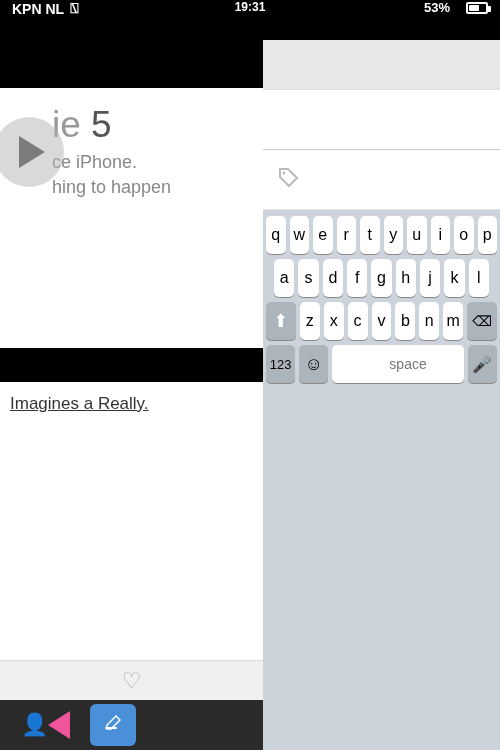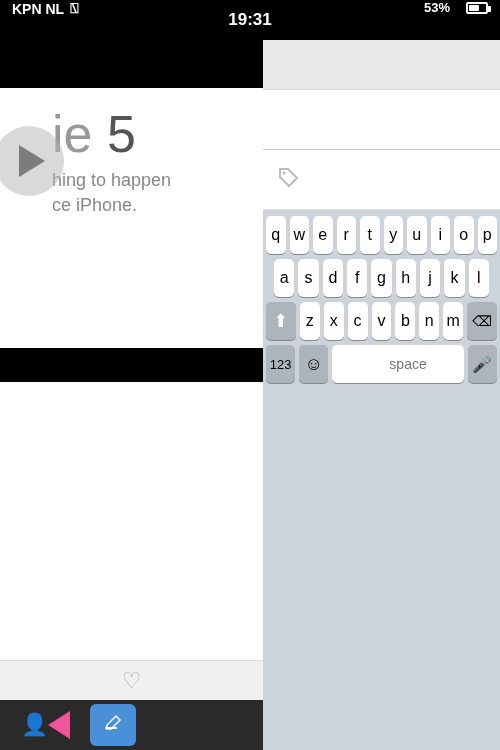--- a/index.html
+++ b/index.html
@@ -28,23 +28,22 @@
     }
     .status-left {
       display: flex;
       align-items: center;
       gap: 6px;
     }
     .status-center {
       position: absolute;
       left: 50%;
       transform: translateX(-50%);
-      font-size: 17px;
+      font-size: 12px;
       font-weight: 600;
-      margin-top: 10px;
     }
     .status-right {
       display: flex;
       align-items: center;
       gap: 16px;
       font-size: 13px;
     }
     .battery-icon {
       width: 22px;
       height: 12px;
@@ -99,21 +98,21 @@
 
     
     .content-area {
       background: #fff;
       padding: 16px 12px;
       position: relative;
       height: 260px;
     }
 
     .iphone5-text {
-      font-size: 52px;
+      font-size: 37px;
       color: #555;
       font-weight: 300;
       margin-bottom: 4px;
     }
     .iphone5-desc {
       font-size: 18px;
       color: #888;
       line-height: 1.4;
     }
 
@@ -397,29 +396,30 @@
 
     <div class="app-header"></div>
 
     <div class="content-area">
       <div style="position:relative;">
         <div class="play-overlay">
           <div class="play-arrow"></div>
         </div>
         <div style="padding-left: 40px;">
           <div class="iphone5-text"><span style="color:#999">ie </span><span style="color:#555">5</span></div>
+          <div class="iphone5-desc">ce iPhone.</div>
           <div class="iphone5-desc">hing to happen</div>
-          <div class="iphone5-desc">ce iPhone.</div>
         </div>
       </div>
     </div>
 
     <div class="black-divider"></div>
 
     <div class="blog-area">
+      <div class="blog-title">Imagines a Really.</div>
     </div>
 
     <div class="bottom-bar">
       <div class="heart-row">
         <span class="heart-icon">♡</span>
       </div>
       <div class="tab-bar">
         <div class="tab-person">
           <span class="person-icon">👤</span>
           <div class="pink-arrow"></div>

